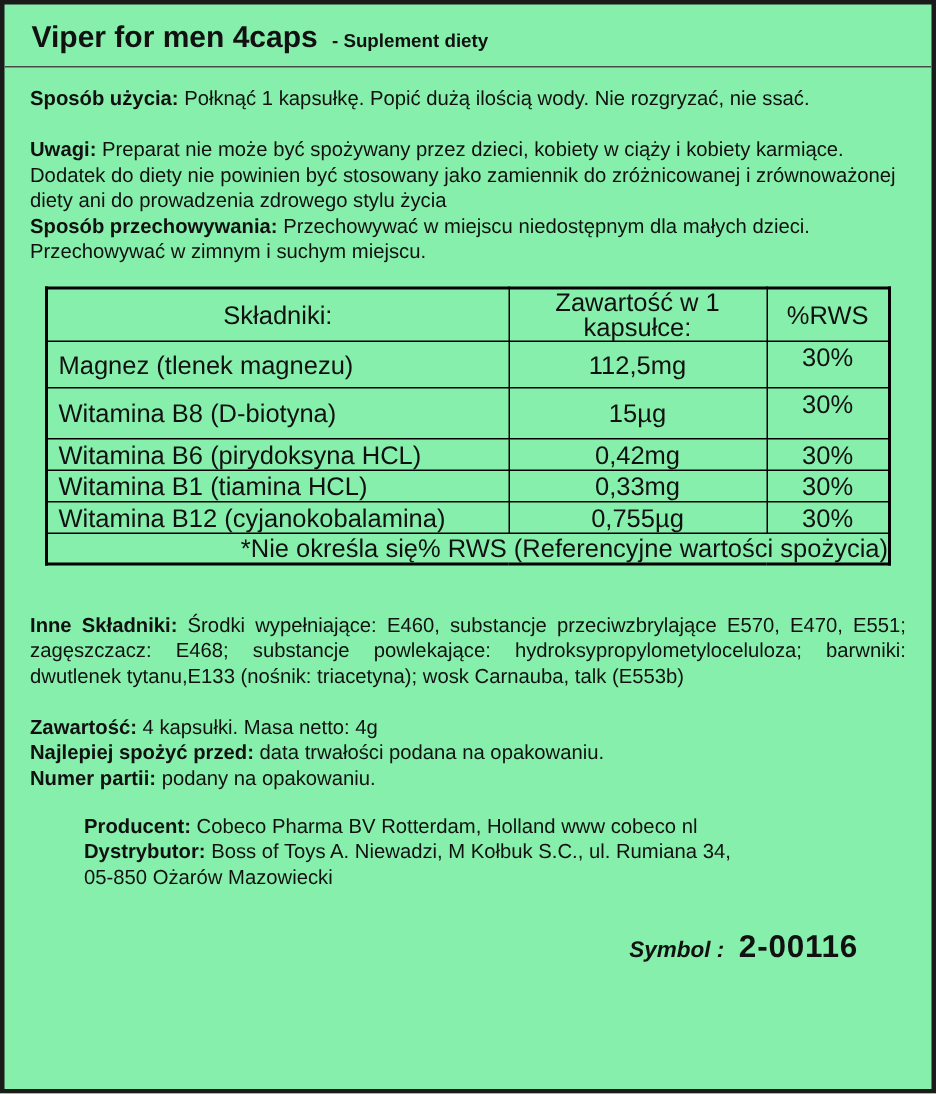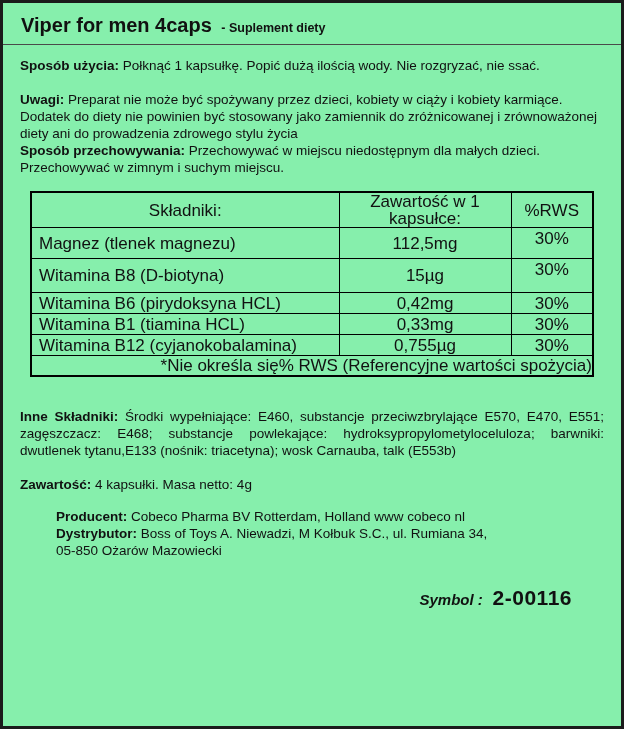--- a/index.html
+++ b/index.html
@@ -130,20 +130,28 @@
     <p class="para justify">
       <span class="lbl">Inne Składniki:</span>
       <span>Środki wypełniające: E460, substancje przeciwzbrylające E570, E470, E551; zagęszczacz: E468; substancje powlekające: hydroksypropylometyloceluloza; barwniki: dwutlenek tytanu,E133 (nośnik: triacetyna); wosk Carnauba, talk (E553b)</span>
     </p>
 
     <div class="block detail-lines">
       <div class="line">
         <span class="lbl">Zawartość:</span>
         <span>4 kapsułki. Masa netto: 4g</span>
       </div>
+      <div class="line">
+        <span class="lbl">Najlepiej spożyć przed:</span>
+        <span>data trwałości podana na opakowaniu.</span>
+      </div>
+      <div class="line">
+        <span class="lbl">Numer partii:</span>
+        <span>podany na opakowaniu.</span>
+      </div>
     </div>
 
     <div class="block company-lines">
       <div class="line">
         <span class="lbl">Producent:</span>
         <span>Cobeco Pharma BV Rotterdam, Holland www cobeco nl</span>
       </div>
       <div class="line">
         <span class="lbl">Dystrybutor:</span>
         <span>Boss of Toys A. Niewadzi, M Kołbuk S.C., ul. Rumiana 34,</span>

